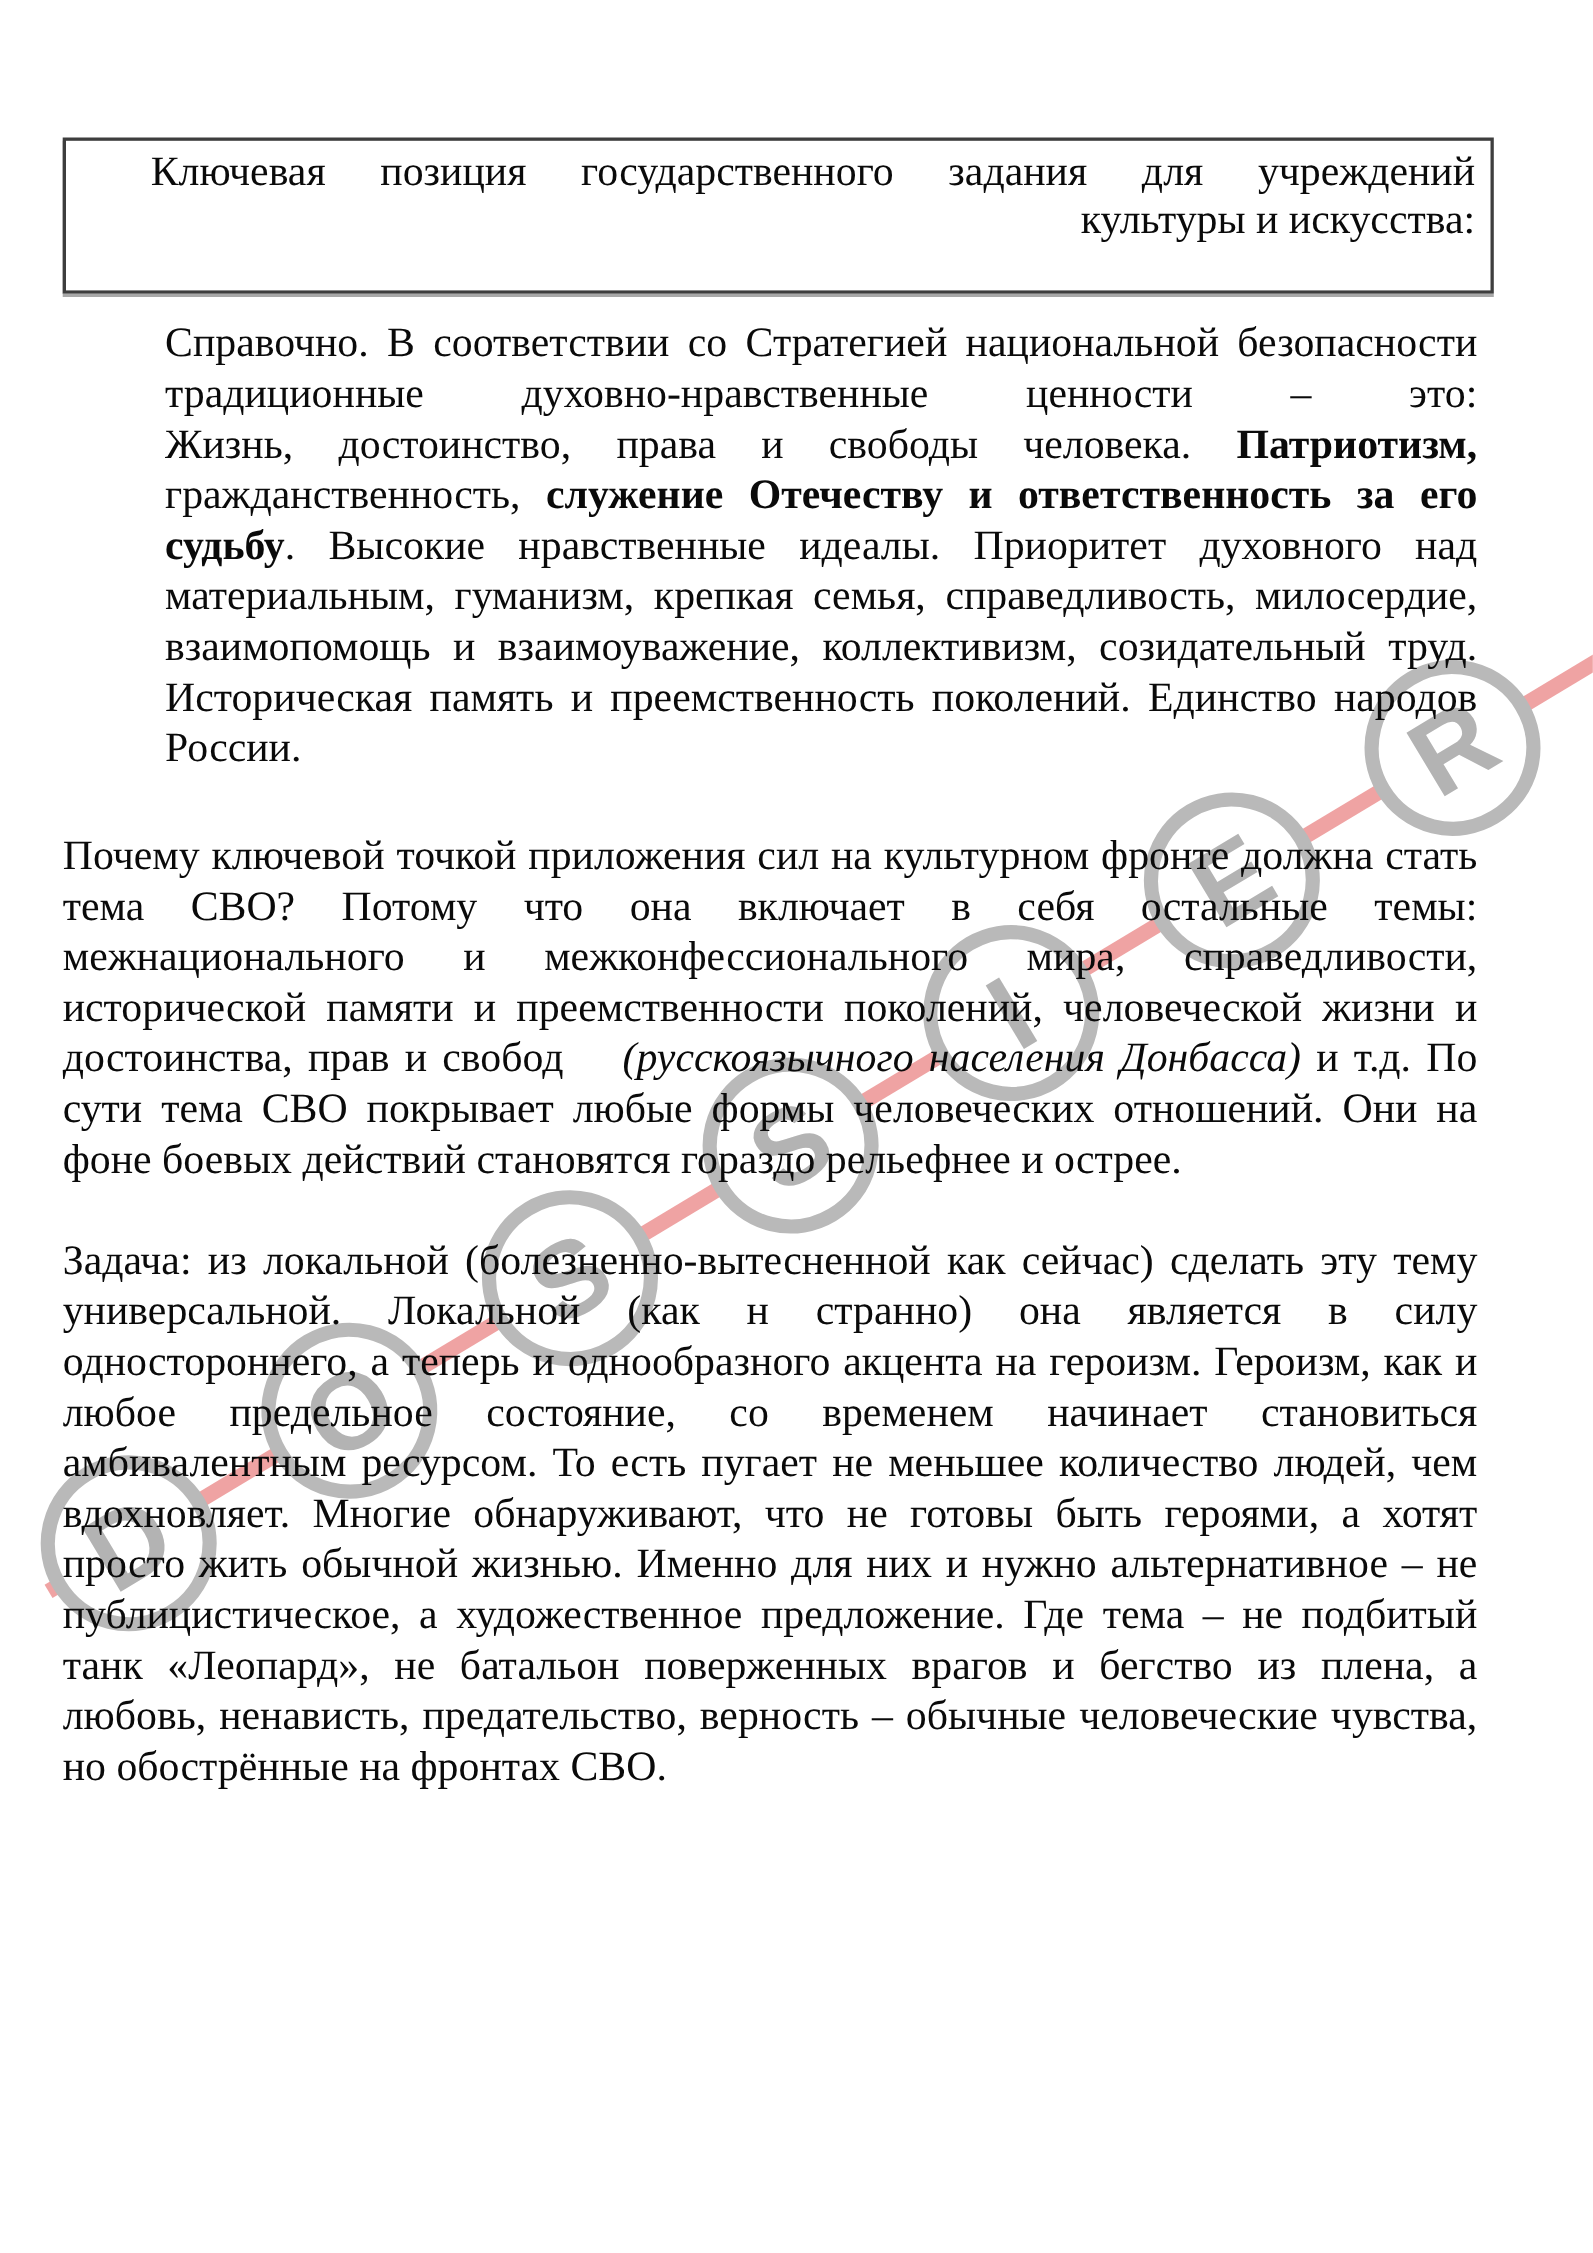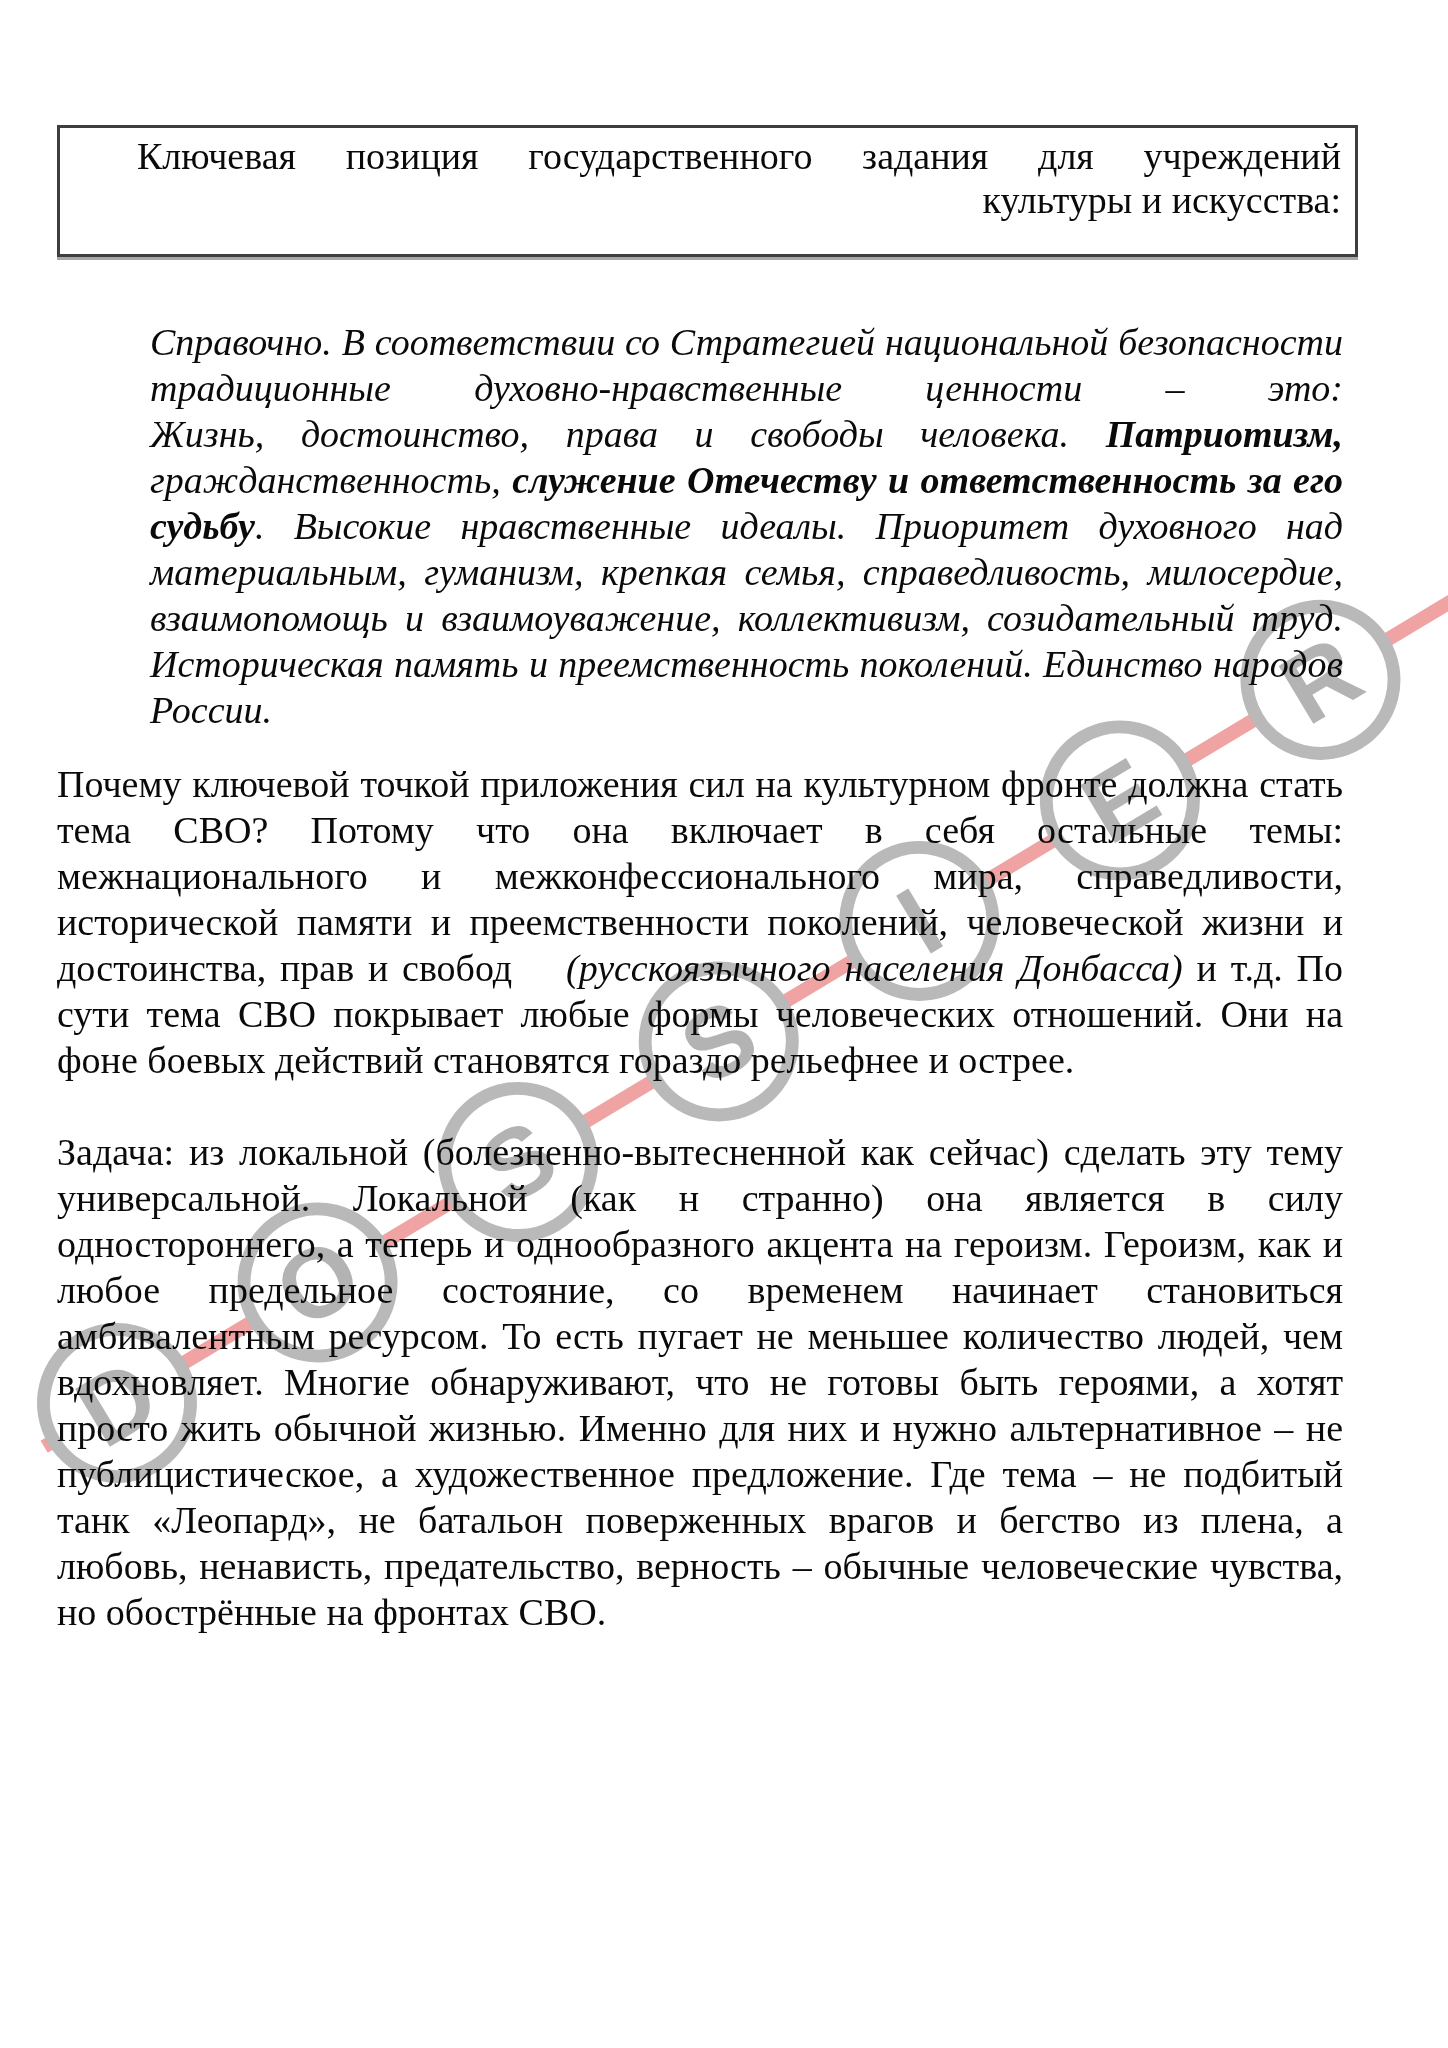--- a/index.html
+++ b/index.html
@@ -52,22 +52,22 @@
     z-index: 1;
     font-size: 38px;
     line-height: 46px;
   }
 
   .kbox {
     box-sizing: border-box;
     width: 1301px;
     border: 3px solid #3e3e3e;
     box-shadow: 0 3px 0 #a8a8a8;
-    padding: 6px 14px 8px 14px;
-    margin: 0 0 62px 0;
+    padding: 6px 14px 18px 14px;
+    margin: 0 0 22px 0;
   }
   .kbox .intro1 {
     text-align: justify;
     text-align-last: justify;
     text-indent: 63px;
     line-height: 44px;
   }
   .kbox .intro2 {
     text-align: right;
     line-height: 44px;
@@ -75,22 +75,21 @@
   .kbox .gap { height: 24px; }
   .kbox .headline {
     font-weight: bold;
     text-align: center;
     line-height: 48px;
   }
 
   .refnote {
     margin-left: 93px;
     width: 1193px;
-    font-style: italic;
-    margin-bottom: 28px;
+    margin-bottom: 52px;
   }
   .refnote .lead {
     text-align: justify;
     text-align-last: justify;
   }
   .refnote .rest {
     text-align: justify;
   }
 
   .para {

